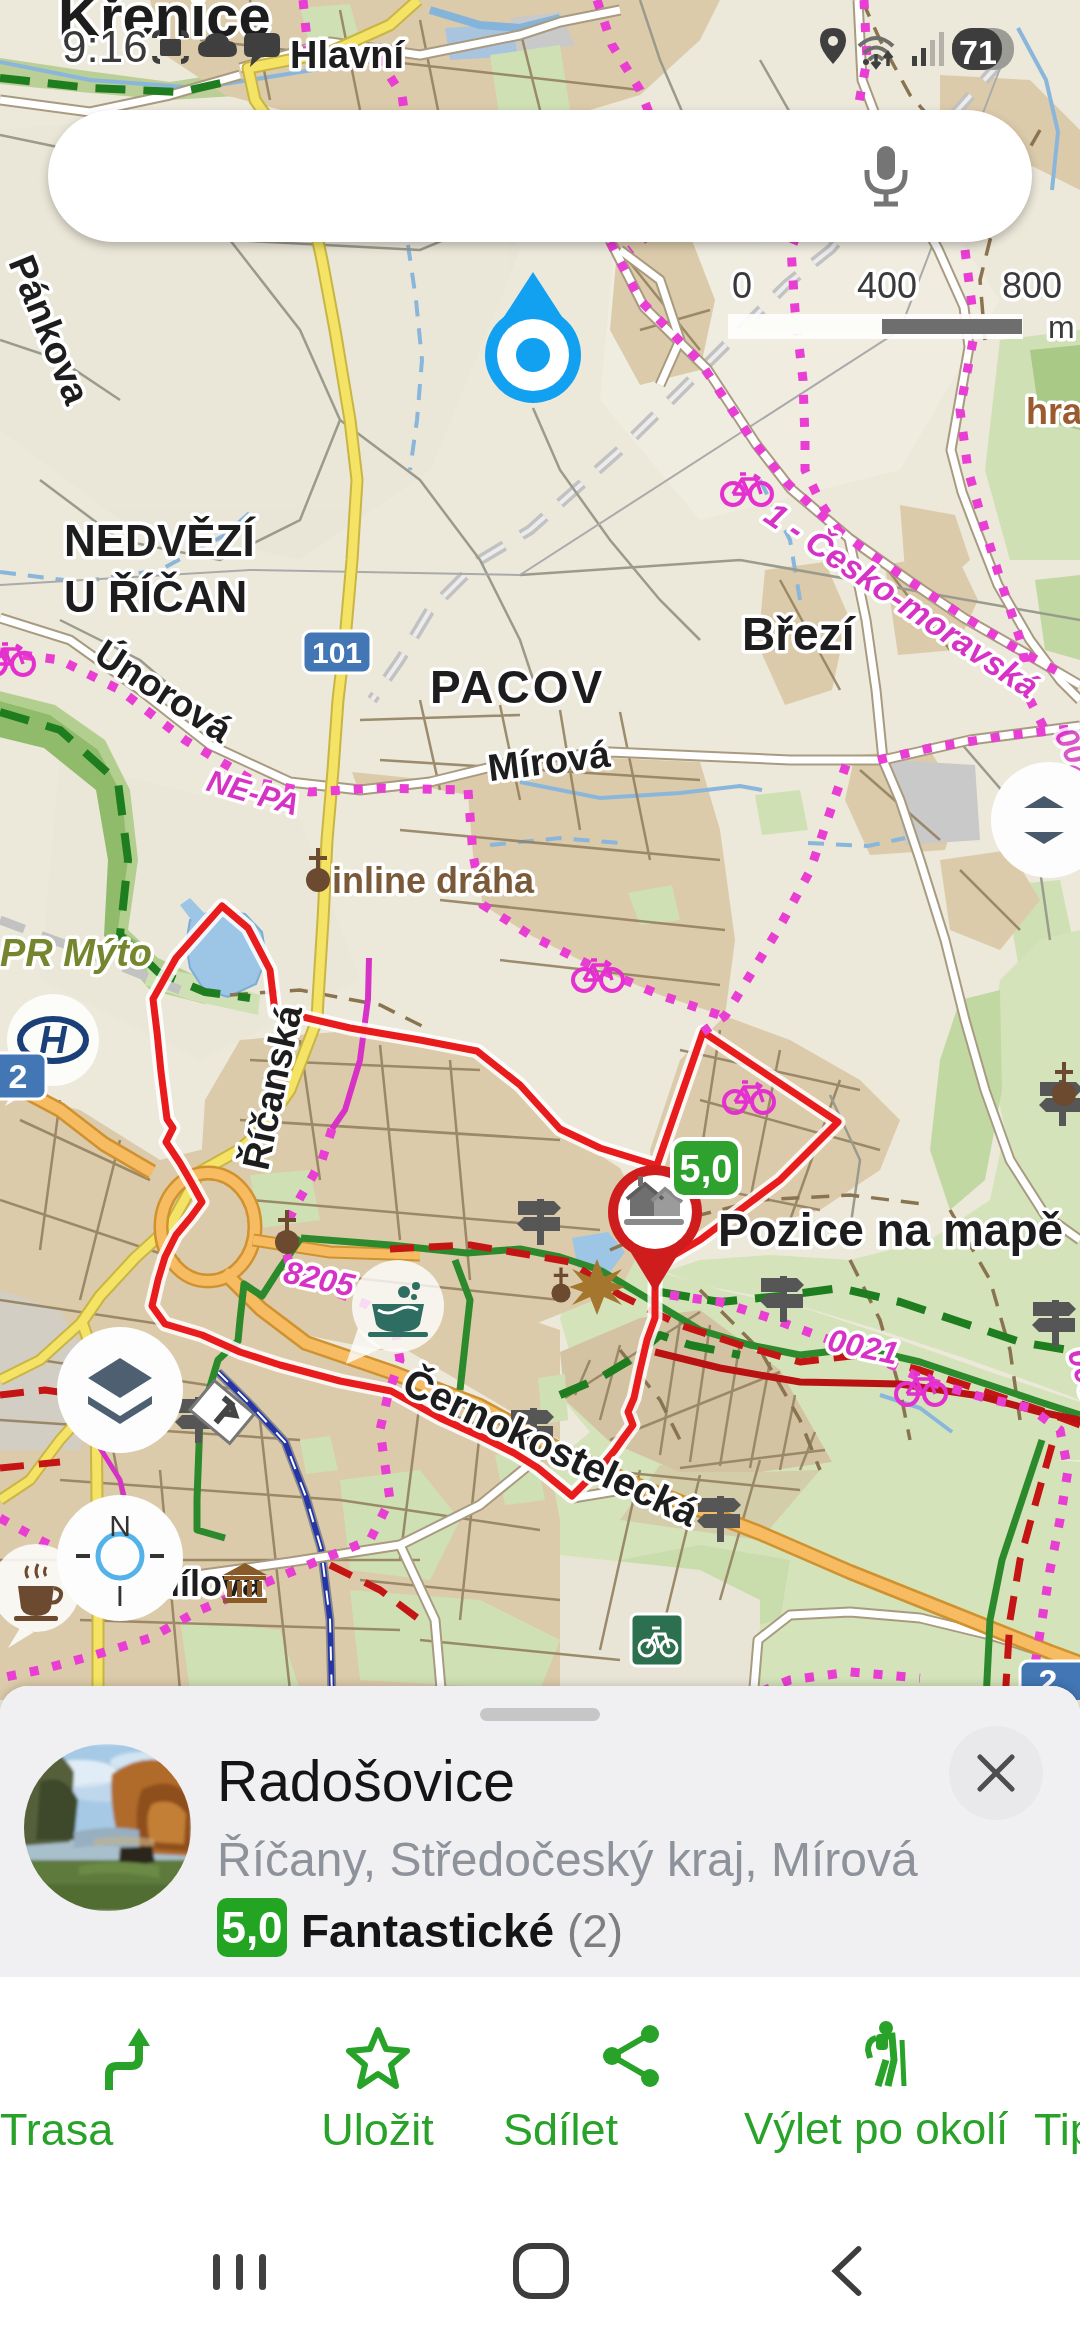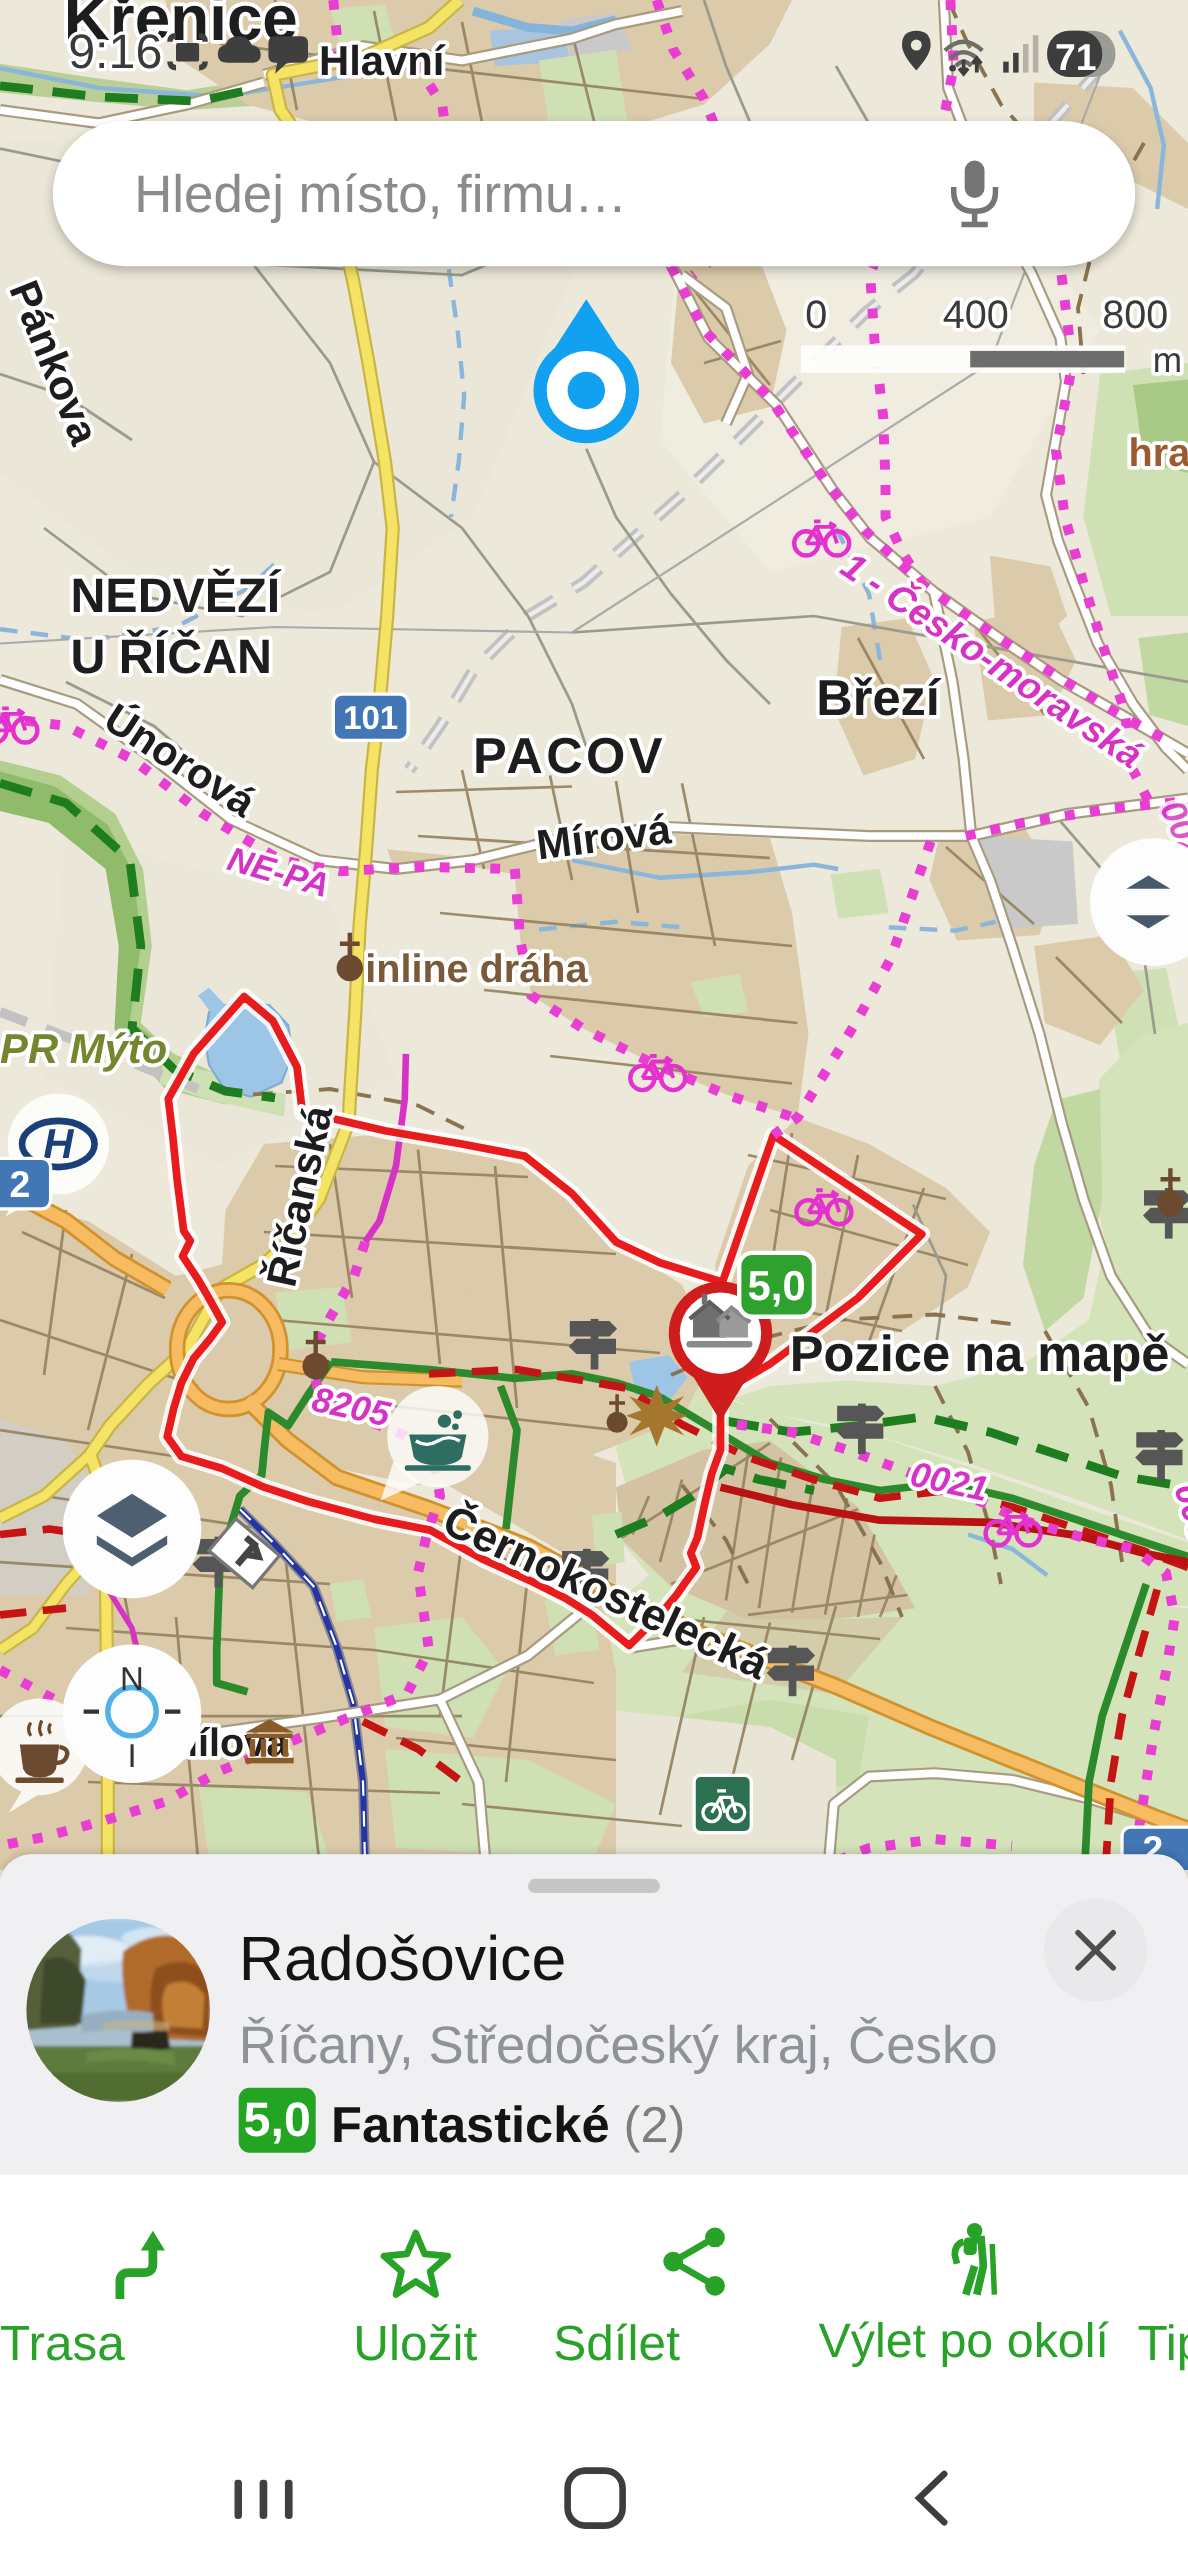--- a/index.html
+++ b/index.html
@@ -470,21 +470,20 @@
 <rect x="939" y="32" width="5" height="34" fill="#b5b1a8"></rect>
 </g>
 <rect x="952" y="28" width="62" height="42" rx="20" fill="#9c9c96"></rect>
 <rect x="952" y="28" width="50" height="42" rx="20" fill="#3d3d3d"></rect>
 <text x="978" y="64" font-size="34" font-weight="bold" text-anchor="middle" style="fill:#fff;stroke:none">71</text>
 </g>
 </svg>
 
 <div class="abs" style="left:48px;top:110px;width:984px;height:132px;background:#ffffff;border-radius:66px;box-shadow:0 4px 10px rgba(0,0,0,0.25)">
 
-  <div class="abs" style="left:74px;top:40px;font-size:48px;color:#8b8b8b">Hledej místo, firmu…</div>
 
   <svg class="abs" style="left:808px;top:32px" width="60" height="70" viewBox="0 0 60 70">
     <rect x="21" y="4" width="18" height="34" rx="9" fill="#757575"></rect>
     <path d="M11,28 L11,32 Q11,50 30,50 Q49,50 49,32 L49,28" stroke="#757575" stroke-width="5" fill="none"></path>
     <path fill="none" d="M30,50 L30,62 M18,62 L42,62" stroke="#757575" stroke-width="5"></path>
   </svg>
 
 </div>
 
 <div class="abs" style="left:0;top:1686px;width:1080px;height:654px;background:#ffffff;border-radius:28px 28px 0 0;box-shadow:0 -2px 8px rgba(0,0,0,0.15)">
@@ -517,21 +516,21 @@
       <path d="M50,88 Q85,80 115,86 L116,106 Q82,98 50,104 Z" fill="#97afc0"></path>
       <path d="M70,95 Q100,90 130,95 L130,103 Q100,98 70,102 Z" fill="#c8b489" opacity="0.6"></path>
       <path d="M96,104 L128,102 L131,118 L120,120 L118,130 L105,130 L103,121 L95,118 Z" fill="#2a261f"></path>
       <path d="M55,122 Q95,114 135,122 L135,134 Q95,126 55,131 Z" fill="#6b8a44"></path>
       <rect y="140" width="167" height="27" fill="#516d33"></rect>
     </g>
   </svg>
 
   <div class="abs" style="left:217px;top:62px;font-size:57px;font-weight:normal;color:#141414">Radošovice</div>
 
-  <div class="abs" style="left:217px;top:146px;font-size:48px;color:#8d929b">Říčany, Středočeský kraj, Česko</div>
+  <div class="abs" style="left:217px;top:146px;font-size:48px;color:#8d929b">Říčany, Středočeský kraj, Mírová</div>
 
   <div class="abs" style="left:217px;top:212px;width:70px;height:59px;background:#23a423;border-radius:10px;text-align:center;line-height:59px;font-size:44px;font-weight:bold;color:#fff">5,0</div>
   <div class="abs" style="left:301px;top:218px;font-size:46px;font-weight:bold;color:#141414">Fantastické <span style="font-weight:normal;color:#7e7e7e">(2)</span></div>
 
   <div class="abs" style="left:949px;top:40px;width:94px;height:94px;border-radius:50%;background:#e9e9eb"></div>
   <svg class="abs" style="left:974px;top:65px" width="44" height="44" viewBox="0 0 44 44">
       <path fill="none" d="M6,6 L38,38 M38,6 L6,38" stroke="#4e4e4e" stroke-width="5" stroke-linecap="round"></path>
     </svg>
 
   <svg class="abs" style="left:95px;top:340px" width="64" height="64" viewBox="0 0 64 64">

